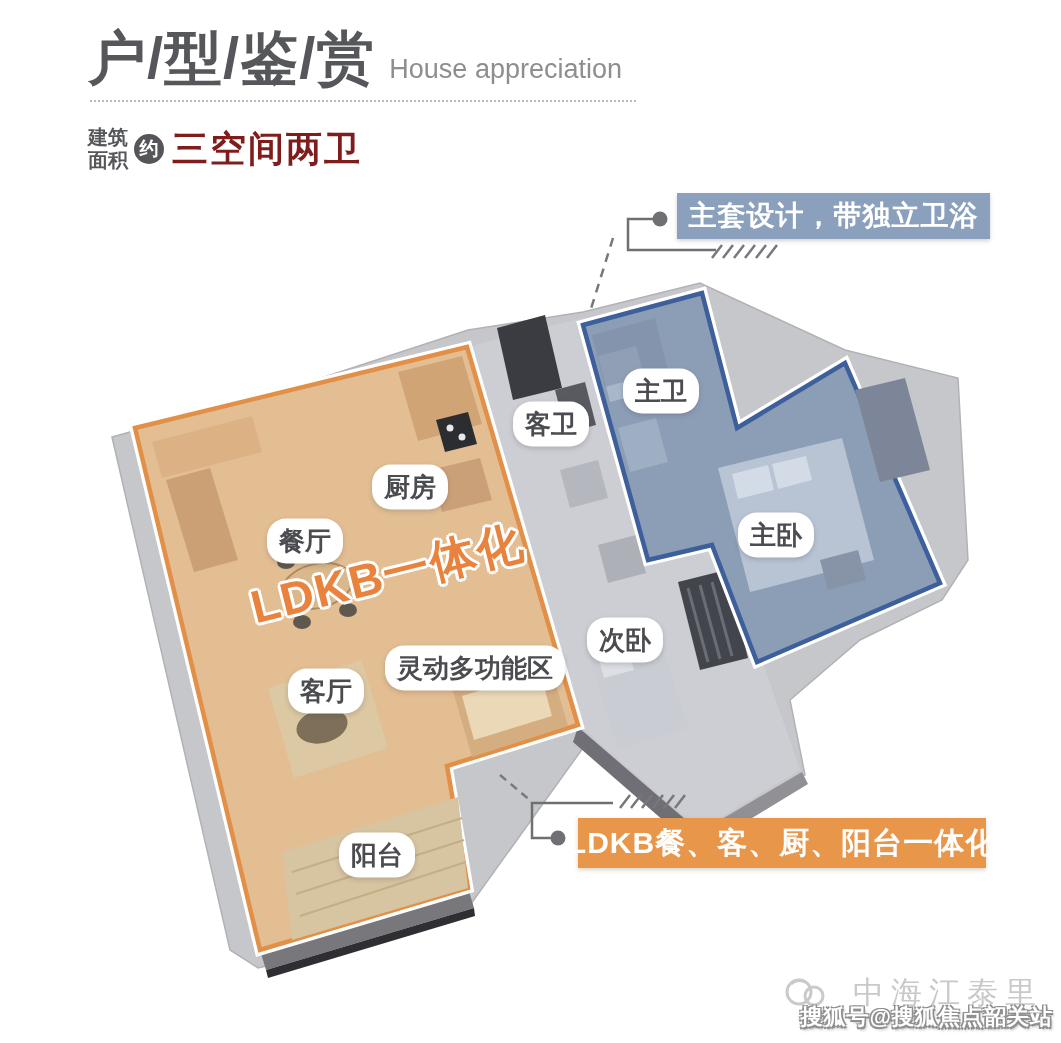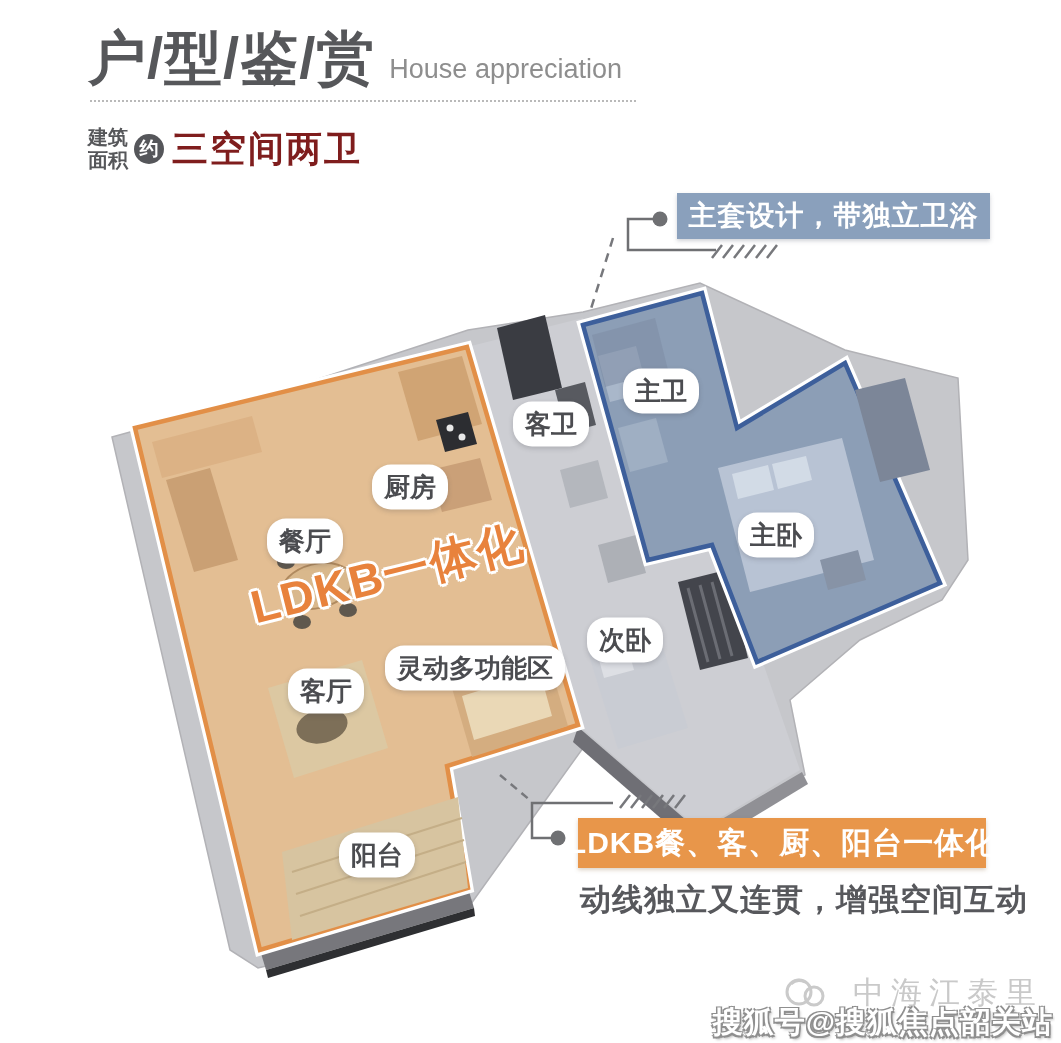--- a/index.html
+++ b/index.html
@@ -37,21 +37,21 @@
 
   
   .callout{position:absolute;color:#ffffff;font-weight:700;white-space:nowrap;display:flex;align-items:center;justify-content:center;z-index:7;}
   .callout-master{left:677px;top:193px;width:313px;height:46px;background:#8aa0bc;font-size:28px;letter-spacing:1px;box-shadow:0 2px 4px rgba(70,80,100,.25);}
   .callout-ldkb{left:578px;top:818px;width:408px;height:50px;background:#e8964a;font-size:30px;letter-spacing:1px;box-shadow:0 2px 4px rgba(120,80,30,.25);}
   .caption-sub{position:absolute;left:580px;top:879px;width:440px;font-size:31px;font-weight:700;color:#57585c;letter-spacing:1px;white-space:nowrap;z-index:7;}
 
   
   .wm-brand{position:absolute;right:12px;top:972px;font-size:31px;color:#c9c9c9;letter-spacing:7px;z-index:8;white-space:nowrap;}
   .wm-logo{position:absolute;right:222px;top:976px;width:52px;height:34px;z-index:8;}
-  .wm-account{position:absolute;right:2px;top:1002px;font-size:30px;font-weight:700;color:#ffffff;letter-spacing:1px;z-index:8;white-space:nowrap;
+  .wm-account{position:absolute;right:2px;top:1002px;font-size:22px;font-weight:700;color:#ffffff;letter-spacing:1px;z-index:8;white-space:nowrap;
     text-shadow:-1.5px -1.5px 0 #8f8f8f,1.5px -1.5px 0 #8f8f8f,-1.5px 1.5px 0 #8f8f8f,1.5px 1.5px 0 #8f8f8f,2px 3px 3px rgba(0,0,0,.3);}
 </style>
 </head>
 <body>
 
 <div id="canvas">
 
   <div class="hdr-title">
     <span>户/型/鉴/赏</span><span class="en">House appreciation</span>
   </div>
@@ -143,21 +143,20 @@
   <div class="pill pill-master-bed">主卧</div>
   <div class="pill pill-second-bed">次卧</div>
   <div class="pill pill-living">客厅</div>
   <div class="pill pill-flex-zone">灵动多功能区</div>
   <div class="pill pill-balcony">阳台</div>
 
   <div class="zone-banner">LDKB一体化</div>
 
   <div class="callout callout-ldkb">LDKB餐、客、厨、阳台一体化</div>
   <div class="callout callout-master">主套设计，带独立卫浴</div>
-  <div class="caption-sub">动线独立又连贯，增强空间互动</div>
 
   <svg class="wm-logo" viewBox="0 0 52 34" xmlns="http://www.w3.org/2000/svg">
     <circle cx="18" cy="16" r="12" fill="none" stroke="#cacaca" stroke-width="3"></circle>
     <circle cx="33" cy="20" r="9" fill="none" stroke="#cacaca" stroke-width="3"></circle>
     <path d="M10,8 Q16,2 24,6" fill="none" stroke="#cacaca" stroke-width="3"></path>
   </svg>
   <div class="wm-brand">中海江泰里</div>
   <div class="wm-account">搜狐号@搜狐焦点韶关站</div>
 
 </div>

